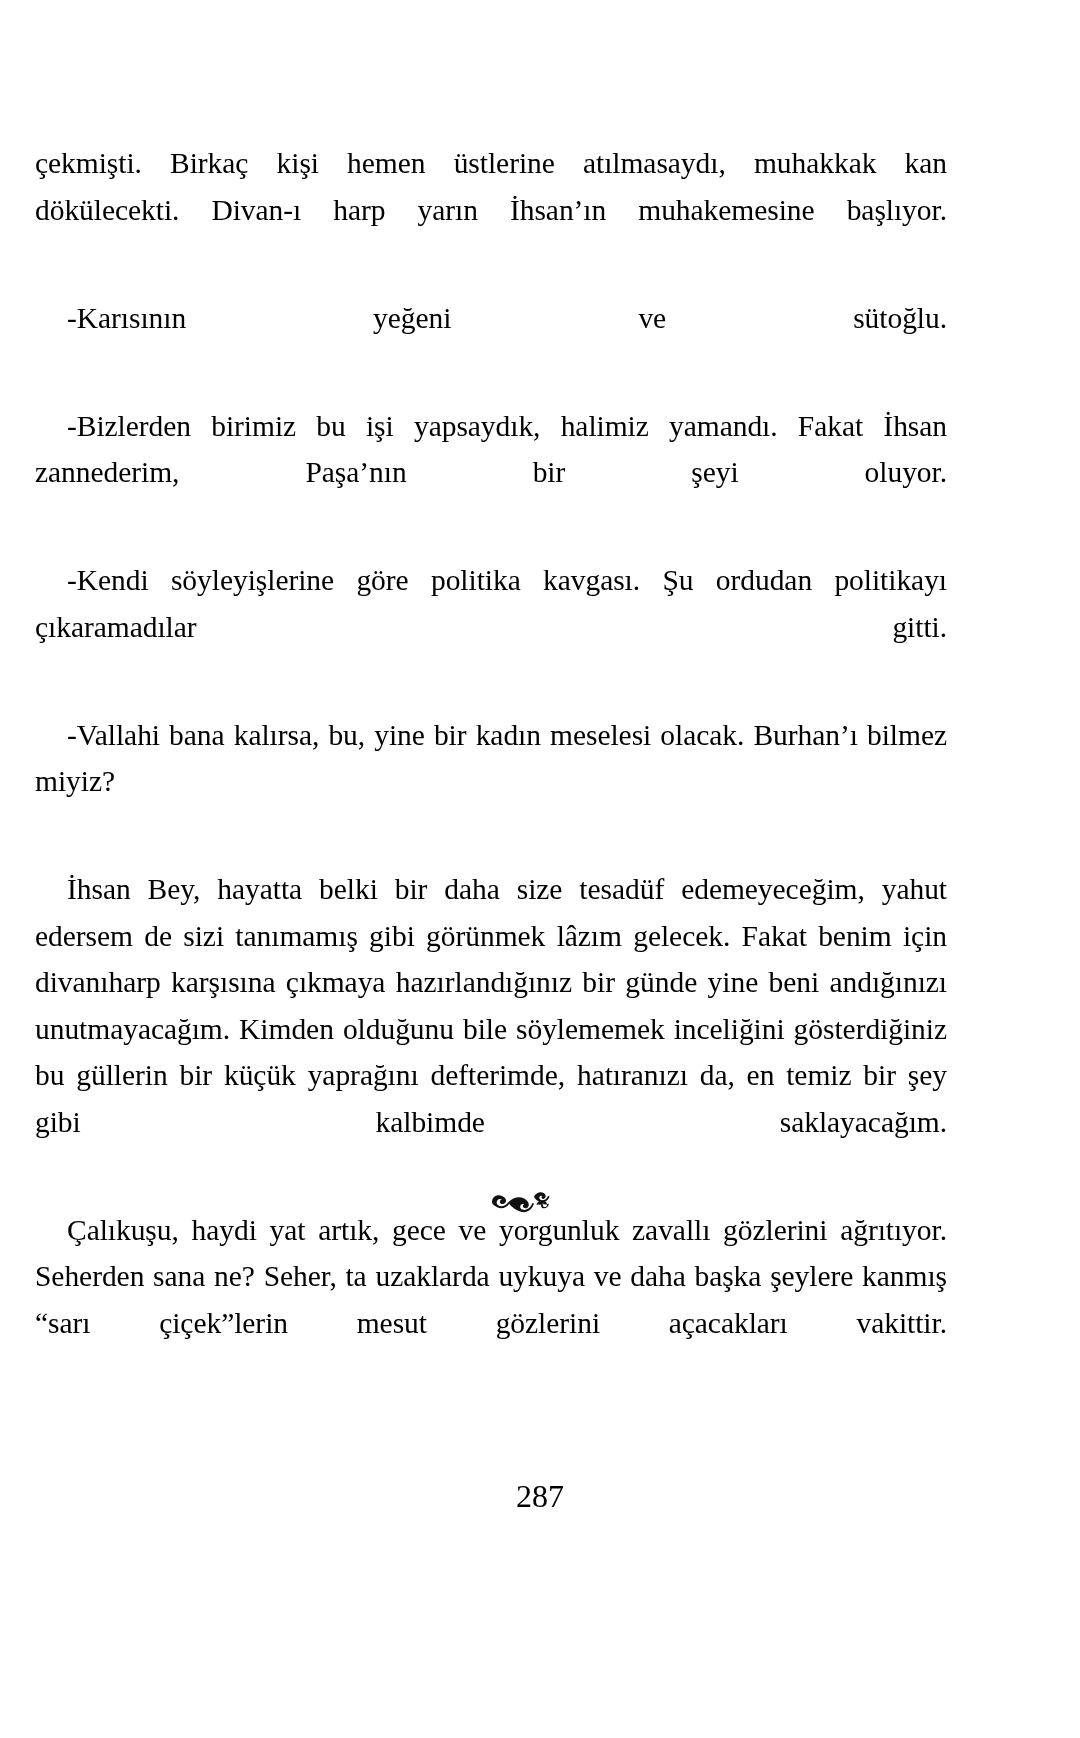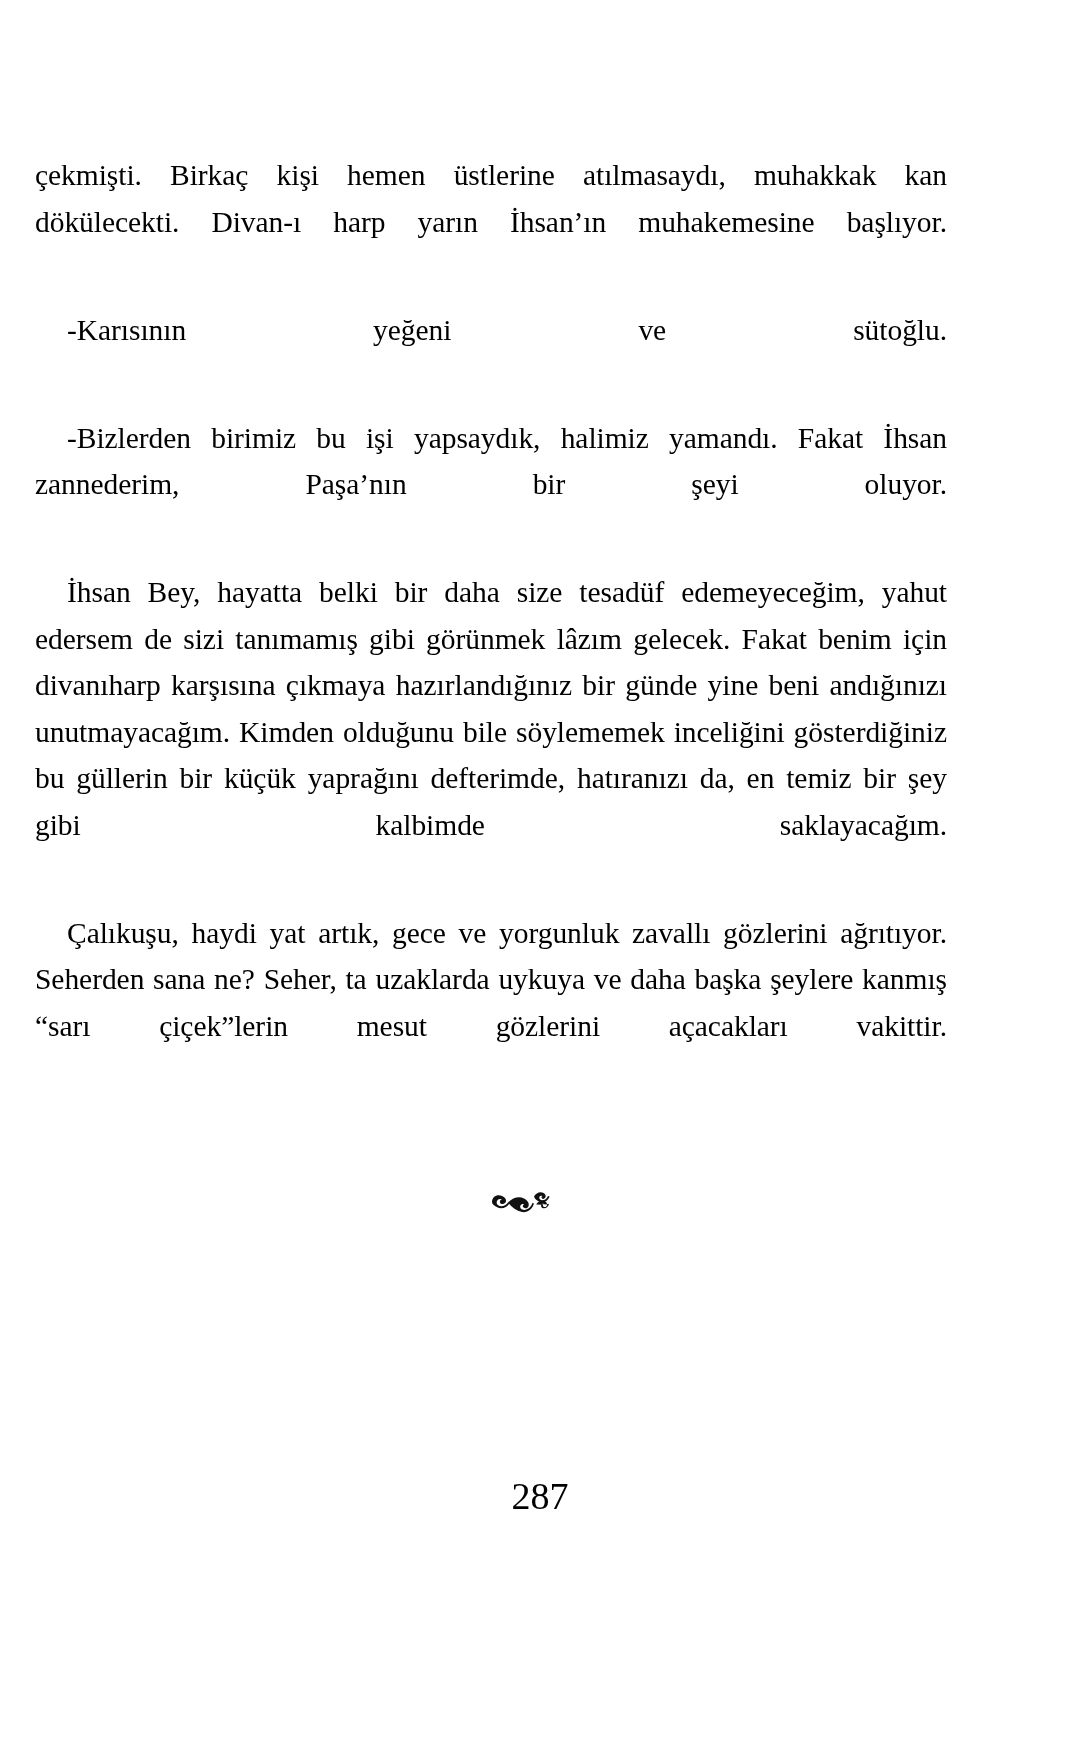--- a/index.html
+++ b/index.html
@@ -37,21 +37,21 @@
     text-justify: inter-word;
     letter-spacing: -0.05px;
     word-spacing: 0px;
     hyphens: none;
     -webkit-hyphens: none;
   }
   p.para.indent {
     text-indent: 32px;
   }
   p.para.nogap {
-    margin-top: 16px;
+    margin-top: 4px;
   }
   p.para.gap {
     margin-top: 15px;
   }
   p.para:last-child {
     text-align: justify;
   }
   
   p.para::after {
     content: "";
@@ -69,40 +69,42 @@
   .ornament {
     display: inline-block;
     color: #1a1a1a;
   }
   .page-number {
     position: absolute;
     left: 0;
     top: 1478px;
     width: 1080px;
     text-align: center;
-    font-size: 38px;
+    font-size: 32px;
     line-height: 36px;
     font-family: "Liberation Serif", "DejaVu Serif", serif;
     color: #000000;
   }
 </style>
 </head>
 <body>
 
 <div class="page">
 
   <div class="text-block">
 
     <p class="para nogap">çekmişti. Birkaç kişi hemen üstlerine atılmasaydı, muhakkak kan dökülecekti. Divan-ı harp yarın İhsan’ın muhakemesine başlıyor.</p>
 
     <p class="para indent gap">-Karısının yeğeni ve sütoğlu.</p>
 
     <p class="para indent gap">-Bizlerden birimiz bu işi yapsaydık, halimiz yamandı. Fakat İhsan zannederim, Paşa’nın bir şeyi oluyor.</p>
 
+    <p class="para indent gap">-Kendi söyleyişlerine göre politika kavgası. Şu ordudan politikayı çıkaramadılar gitti.</p>
 
+    <p class="para indent gap">-Vallahi bana kalırsa, bu, yine bir kadın meselesi olacak. Burhan’ı bilmez miyiz?</p>
 
 
     <p class="para indent gap">İhsan Bey, hayatta belki bir daha size tesadüf edemeyeceğim, yahut edersem de sizi tanımamış gibi görünmek lâzım gelecek. Fakat benim için divanıharp karşısına çıkmaya hazırlandığınız bir günde yine beni andığınızı unutmayacağım. Kimden olduğunu bile söylememek inceliğini gösterdiğiniz bu güllerin bir küçük yaprağını defterimde, hatıranızı da, en temiz bir şey gibi kalbimde saklayacağım.</p>
 
 
     <p class="para indent gap">Çalıkuşu, haydi yat artık, gece ve yorgunluk zavallı gözlerini ağrıtıyor. Seherden sana ne? Seher, ta uzaklarda uykuya ve daha başka şeylere kanmış “sarı çiçek”lerin mesut gözlerini açacakları vakittir.</p>
 
   </div>
 
   <div class="ornament-wrap">

